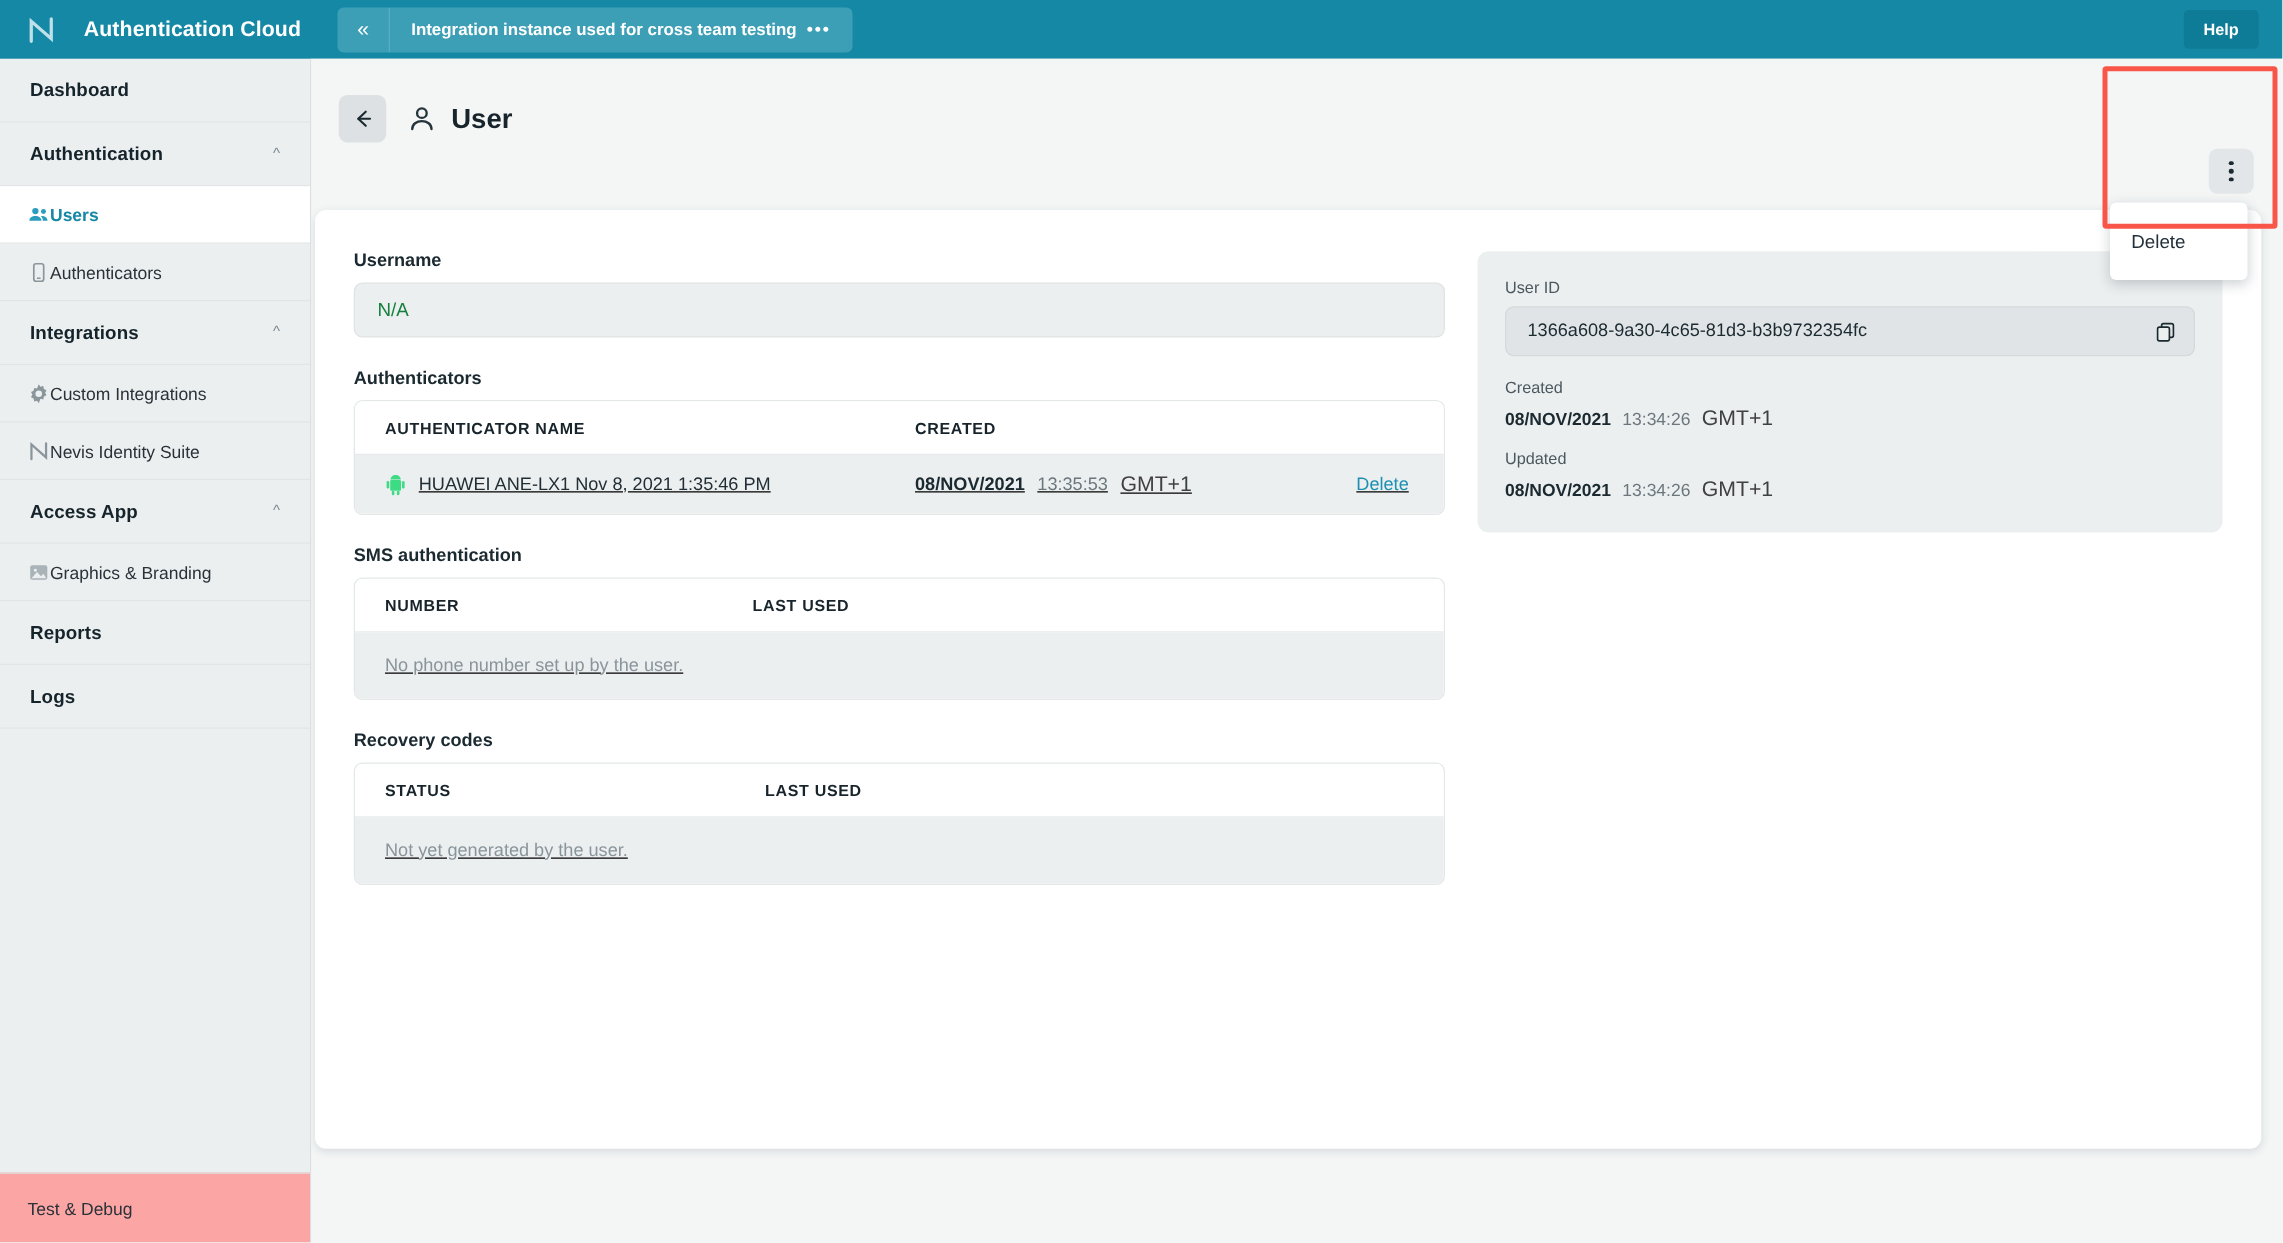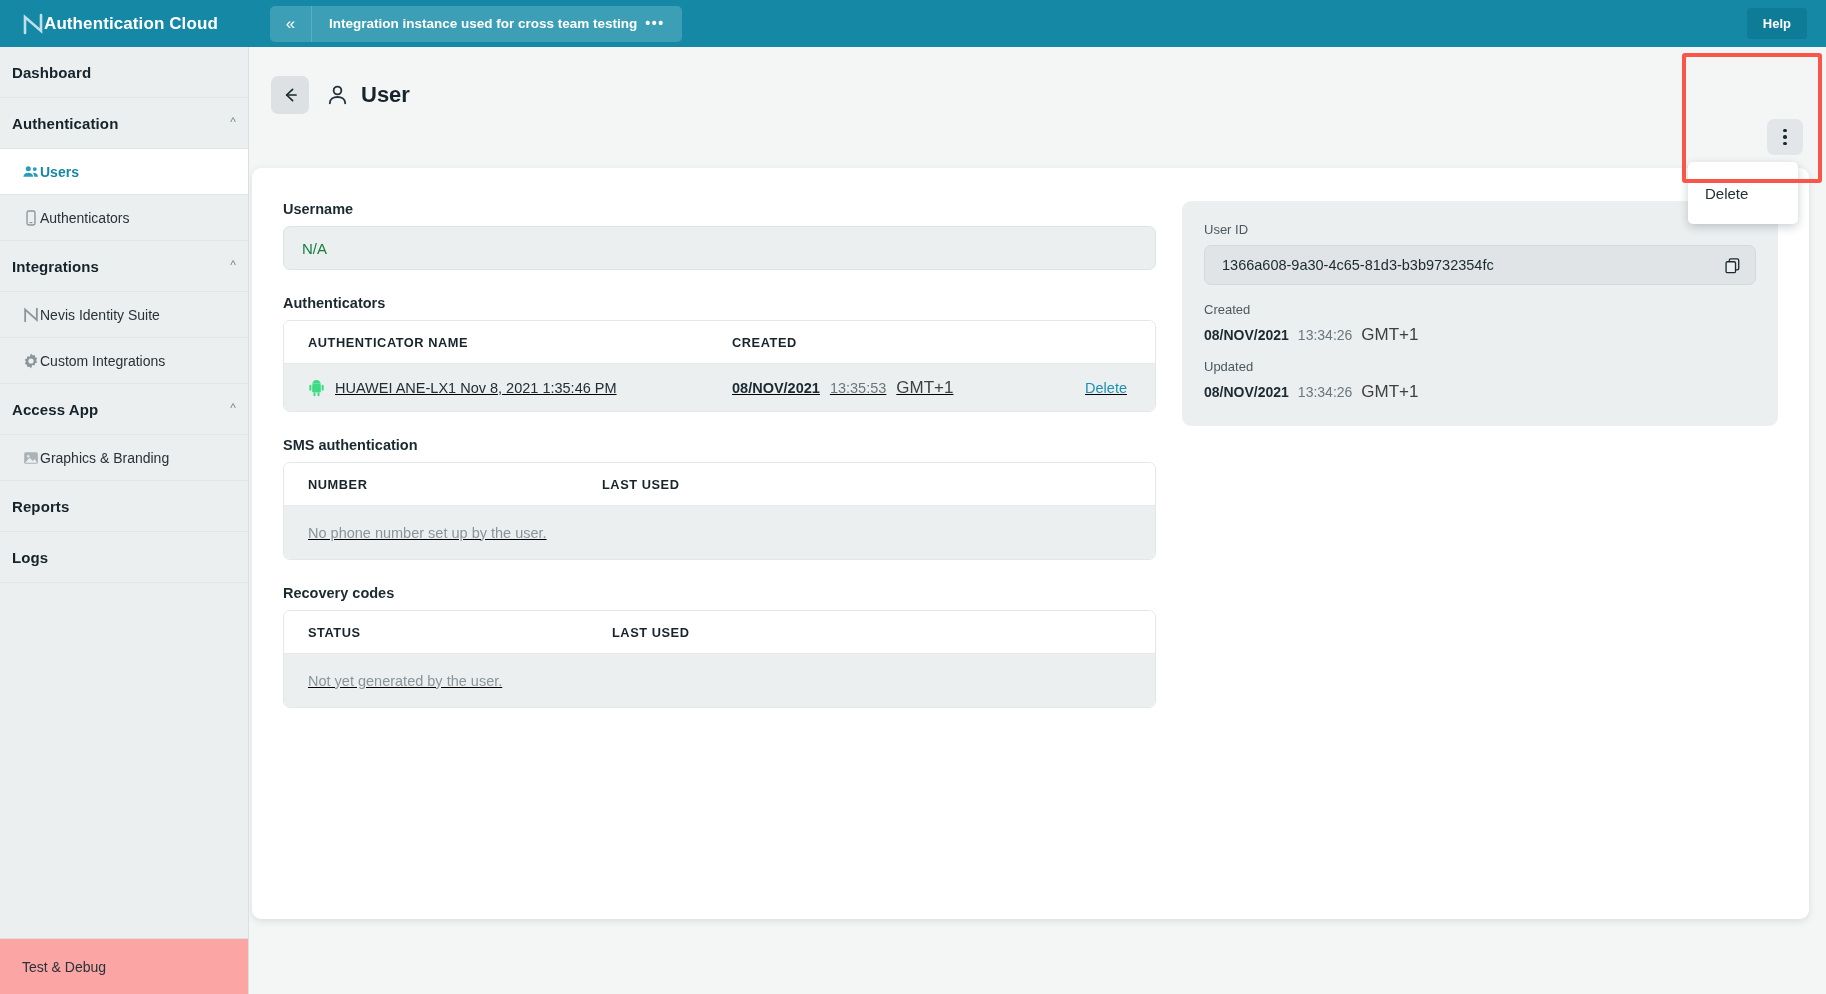--- a/index.html
+++ b/index.html
@@ -11,21 +11,21 @@
   }
   .app { position: relative; width: 1826px; height: 994px; }
 
   
   .topbar {
     position: absolute; top: 0; left: 0; right: 0; height: 47px;
     background: #1488a5; display: flex; align-items: center;
   }
   .brand {
     width: 249px; height: 47px; display: flex; align-items: center;
-    gap: 0; padding-left: 22px; background: #1488a5;
+    gap: 23px; padding-left: 22px; background: #1488a5;
   }
   .brand-logo { width: 22px; height: 24px; flex: 0 0 auto; }
   .brand-title {
     color: #ffffff; font-size: 17px; font-weight: 700; letter-spacing: .1px;
     white-space: nowrap;
   }
   .instance-pill {
     display: flex; align-items: center; height: 36px; margin-left: 21px;
     background: #3d9fb6; border-radius: 5px; overflow: hidden;
   }
@@ -49,21 +49,21 @@
 
   
   .sidebar {
     position: absolute; top: 47px; left: 0; width: 249px; bottom: 0;
     background: #eceff0; border-right: 1px solid #dcdfe0;
     display: flex; flex-direction: column;
   }
   .sb-scroll { flex: 1 1 auto; overflow: hidden; }
   .sb-section {
     display: flex; align-items: center; justify-content: space-between;
-    padding: 0 12px; height: 51px; cursor: pointer;
+    padding: 0 24px; height: 51px; cursor: pointer;
     border-bottom: 1px solid #e2e5e6;
   }
   .sb-section .label {
     font-size: 15px; font-weight: 700; color: #15232b; letter-spacing: .1px;
   }
   .chev { color: #7b8a91; font-size: 12px; transform: translateY(-1px); }
   .sb-item {
     display: flex; align-items: center; 
     padding: 0 22px 0 22px; height: 46px; cursor: pointer;
     border-bottom: 1px solid #e2e5e6;
@@ -242,31 +242,31 @@
         <span class="label">Authenticators</span>
       </div>
 
       <div class="sb-section">
         <span class="label">Integrations</span>
         <span class="chev">^</span>
       </div>
 
       <div class="sb-item">
         <svg class="sb-ico" viewBox="0 0 20 20">
-          <path d="M3.5 17 L3.5 4 L16.5 15.5 L16.5 3" stroke="#8b969c" stroke-width="2" fill="none" stroke-linecap="round"></path>
-        </svg>
-        <span class="label">Nevis Identity Suite</span>
+          <path d="M10 1.6l1.5 2.1 2.5-.5.6 2.5 2.3 1.1-1.2 2.3 1.2 2.3-2.3 1.1-.6 2.5-2.5-.5L10 18.4l-1.5-2.1-2.5.5-.6-2.5L3.1 13l1.2-2.3L3.1 8.4l2.3-1.1.6-2.5 2.5.5z" fill="#8b969c"></path>
+          <circle cx="10" cy="10" r="2.9" fill="#eceff0"></circle>
+        </svg>
+        <span class="label">Custom Integrations</span>
       </div>
 
       <div class="sb-item">
         <svg class="sb-ico" viewBox="0 0 20 20">
-          <path d="M10 1.6l1.5 2.1 2.5-.5.6 2.5 2.3 1.1-1.2 2.3 1.2 2.3-2.3 1.1-.6 2.5-2.5-.5L10 18.4l-1.5-2.1-2.5.5-.6-2.5L3.1 13l1.2-2.3L3.1 8.4l2.3-1.1.6-2.5 2.5.5z" fill="#8b969c"></path>
-          <circle cx="10" cy="10" r="2.9" fill="#eceff0"></circle>
-        </svg>
-        <span class="label">Custom Integrations</span>
+          <path d="M3.5 17 L3.5 4 L16.5 15.5 L16.5 3" stroke="#8b969c" stroke-width="2" fill="none" stroke-linecap="round"></path>
+        </svg>
+        <span class="label">Nevis Identity Suite</span>
       </div>
 
       <div class="sb-section">
         <span class="label">Access App</span>
         <span class="chev">^</span>
       </div>
 
       <div class="sb-item">
         <svg class="sb-ico" viewBox="0 0 20 20">
           <rect x="2.4" y="3.6" width="15.2" height="12.8" rx="1.8" fill="#a9b3b8"></rect>

